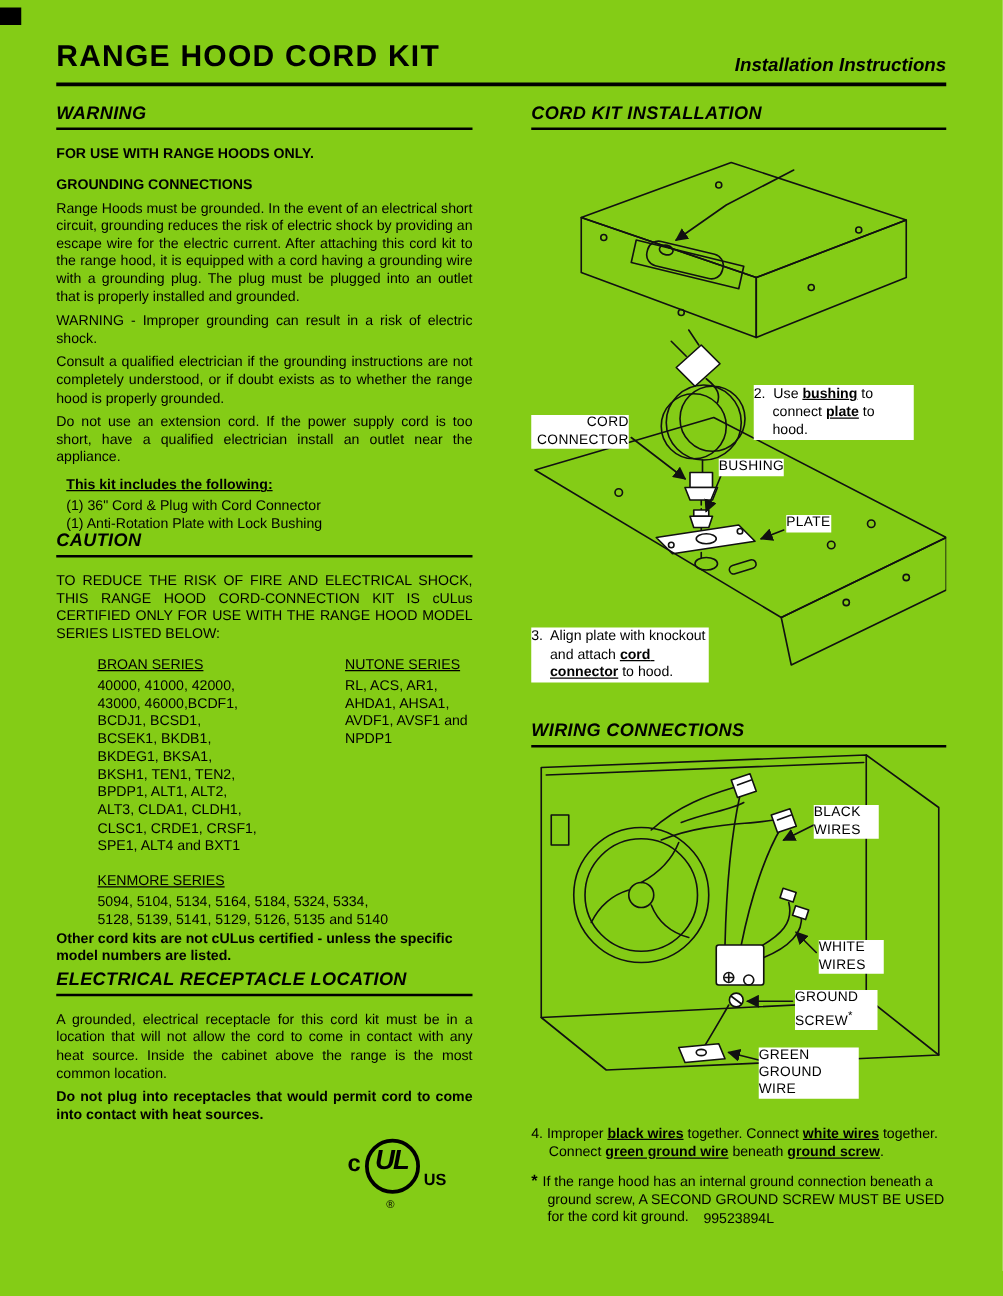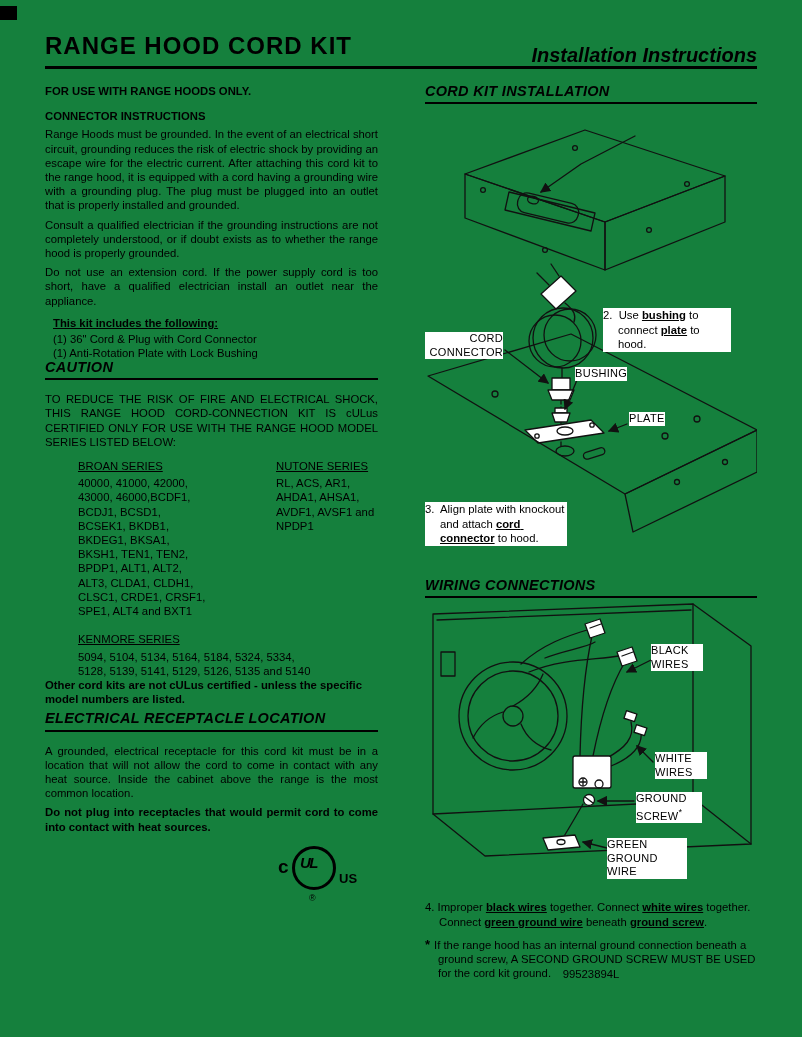--- a/index.html
+++ b/index.html
@@ -1,21 +1,21 @@
 <!DOCTYPE html>
 <html><head>
 <meta charset="utf-8">
 <style>
   *{box-sizing:border-box;margin:0;padding:0;}
   body{background:#ffffff;}
-  .page{position:relative;width:802px;height:1037px;background:#15803d;color:#000;
+  .page{position:relative;width:802px;height:1037px;background:#84cc16;color:#000;
         font-family:"Liberation Sans",sans-serif;overflow:hidden;}
   .regmark{position:absolute;left:0;top:6px;width:17px;height:14px;background:#000;}
   .header-title{position:absolute;left:45px;top:32px;font-size:24px;font-weight:bold;letter-spacing:1px;}
-  .header-sub{position:absolute;right:45px;top:44px;font-size:20px;font-weight:bold;font-style:italic;}
+  .header-sub{position:absolute;right:45px;top:44px;font-size:15px;font-weight:bold;font-style:italic;}
   .header-rule{position:absolute;left:45px;right:45px;top:66px;height:3px;background:#000;}
   .col{position:absolute;top:84px;font-size:11.3px;line-height:14.2px;}
   .col-left{left:45px;width:333px;}
   .col-right{left:425px;width:332px;}
   h2.sec{font-size:14.5px;font-style:italic;font-weight:bold;letter-spacing:.3px;
          padding-bottom:4px;border-bottom:2px solid #000;margin:0 0 12px;}
   .col-right h2.sec{margin-bottom:0;}
   p{margin:0 0 5px;}
   .j{text-align:justify;}
   .b{font-weight:bold;}
@@ -35,21 +35,21 @@
   .sg1{width:132px;margin-right:66px;}
   .sg2{width:102px;}
   .sh{margin-bottom:3px;}
   .models{margin:0;}
   .kenmore{margin:14px 0 0 33px;}
   .kenmore .models{width:242px;}
   .other-note{}
   .cul-logo{position:relative;margin:12px 0 0 233px;width:84px;height:62px;}
   .cul-c{position:absolute;left:0;top:14px;font-size:19px;font-weight:bold;}
   .cul-circle{position:absolute;left:14px;top:0;width:44px;height:44px;border:3px solid #000;border-radius:50%;}
-  .cul-ul{position:absolute;left:5px;top:7px;font-size:15px;font-weight:bold;font-style:italic;letter-spacing:-1.5px;}
+  .cul-ul{position:absolute;left:5px;top:7px;font-size:22px;font-weight:bold;font-style:italic;letter-spacing:-1.5px;}
   .cul-us{position:absolute;left:61px;top:26px;font-size:13px;font-weight:bold;}
   .cul-r{position:absolute;left:31px;top:45px;font-size:9px;}
   .fig{position:relative;}
   .fig1{height:474px;}
   .fig2{height:292px;}
   .fig svg{position:absolute;left:0;top:0;}
   .overlay{position:absolute;font-size:11.3px;line-height:14.5px;}
   .step{white-space:pre-wrap;}
   .hang{padding-left:15px;text-indent:-15px;}
   .step1{left:212px;top:4px;width:132px;}
@@ -74,23 +74,25 @@
 </head>
 <body>
 
 <div class="page">
   <div class="regmark"></div>
   <div class="header-title">RANGE HOOD CORD KIT</div>
   <div class="header-sub">Installation Instructions</div>
   <div class="header-rule"></div>
 
   <div class="col col-left">
+    <h2 class="sec">WARNING</h2>
     <p class="b for-use">FOR USE WITH RANGE HOODS ONLY.</p>
-    <p class="b grounding-h">CONNECTOR INSTRUCTIONS</p>
+    <p class="b grounding-h">GROUNDING CONNECTIONS</p>
     <p class="j">Range Hoods must be grounded. In the event of an electrical short circuit, grounding reduces the risk of electric shock by providing an escape wire for the electric current. After attaching this cord kit to the range hood, it is equipped with a cord having a grounding wire with a grounding plug. The plug must be plugged into an outlet that is properly installed and grounded.</p>
+    <p class="j">WARNING - Improper grounding can result in a risk of electric shock.</p>
     <p class="j">Consult a qualified electrician if the grounding instructions are not completely understood, or if doubt exists as to whether the range hood is properly grounded.</p>
     <p class="j">Do not use an extension cord. If the power supply cord is too short, have a qualified electrician install an outlet near the appliance.</p>
 
     <div class="kit">
       <p class="b u kit-h">This kit includes the following:</p>
       <p class="kit-i">(1) 36" Cord &amp; Plug with Cord Connector</p>
       <p class="kit-i">(1) Anti-Rotation Plate with Lock Bushing</p>
     </div>
 
     <h2 class="sec sec-caution">CAUTION</h2>

